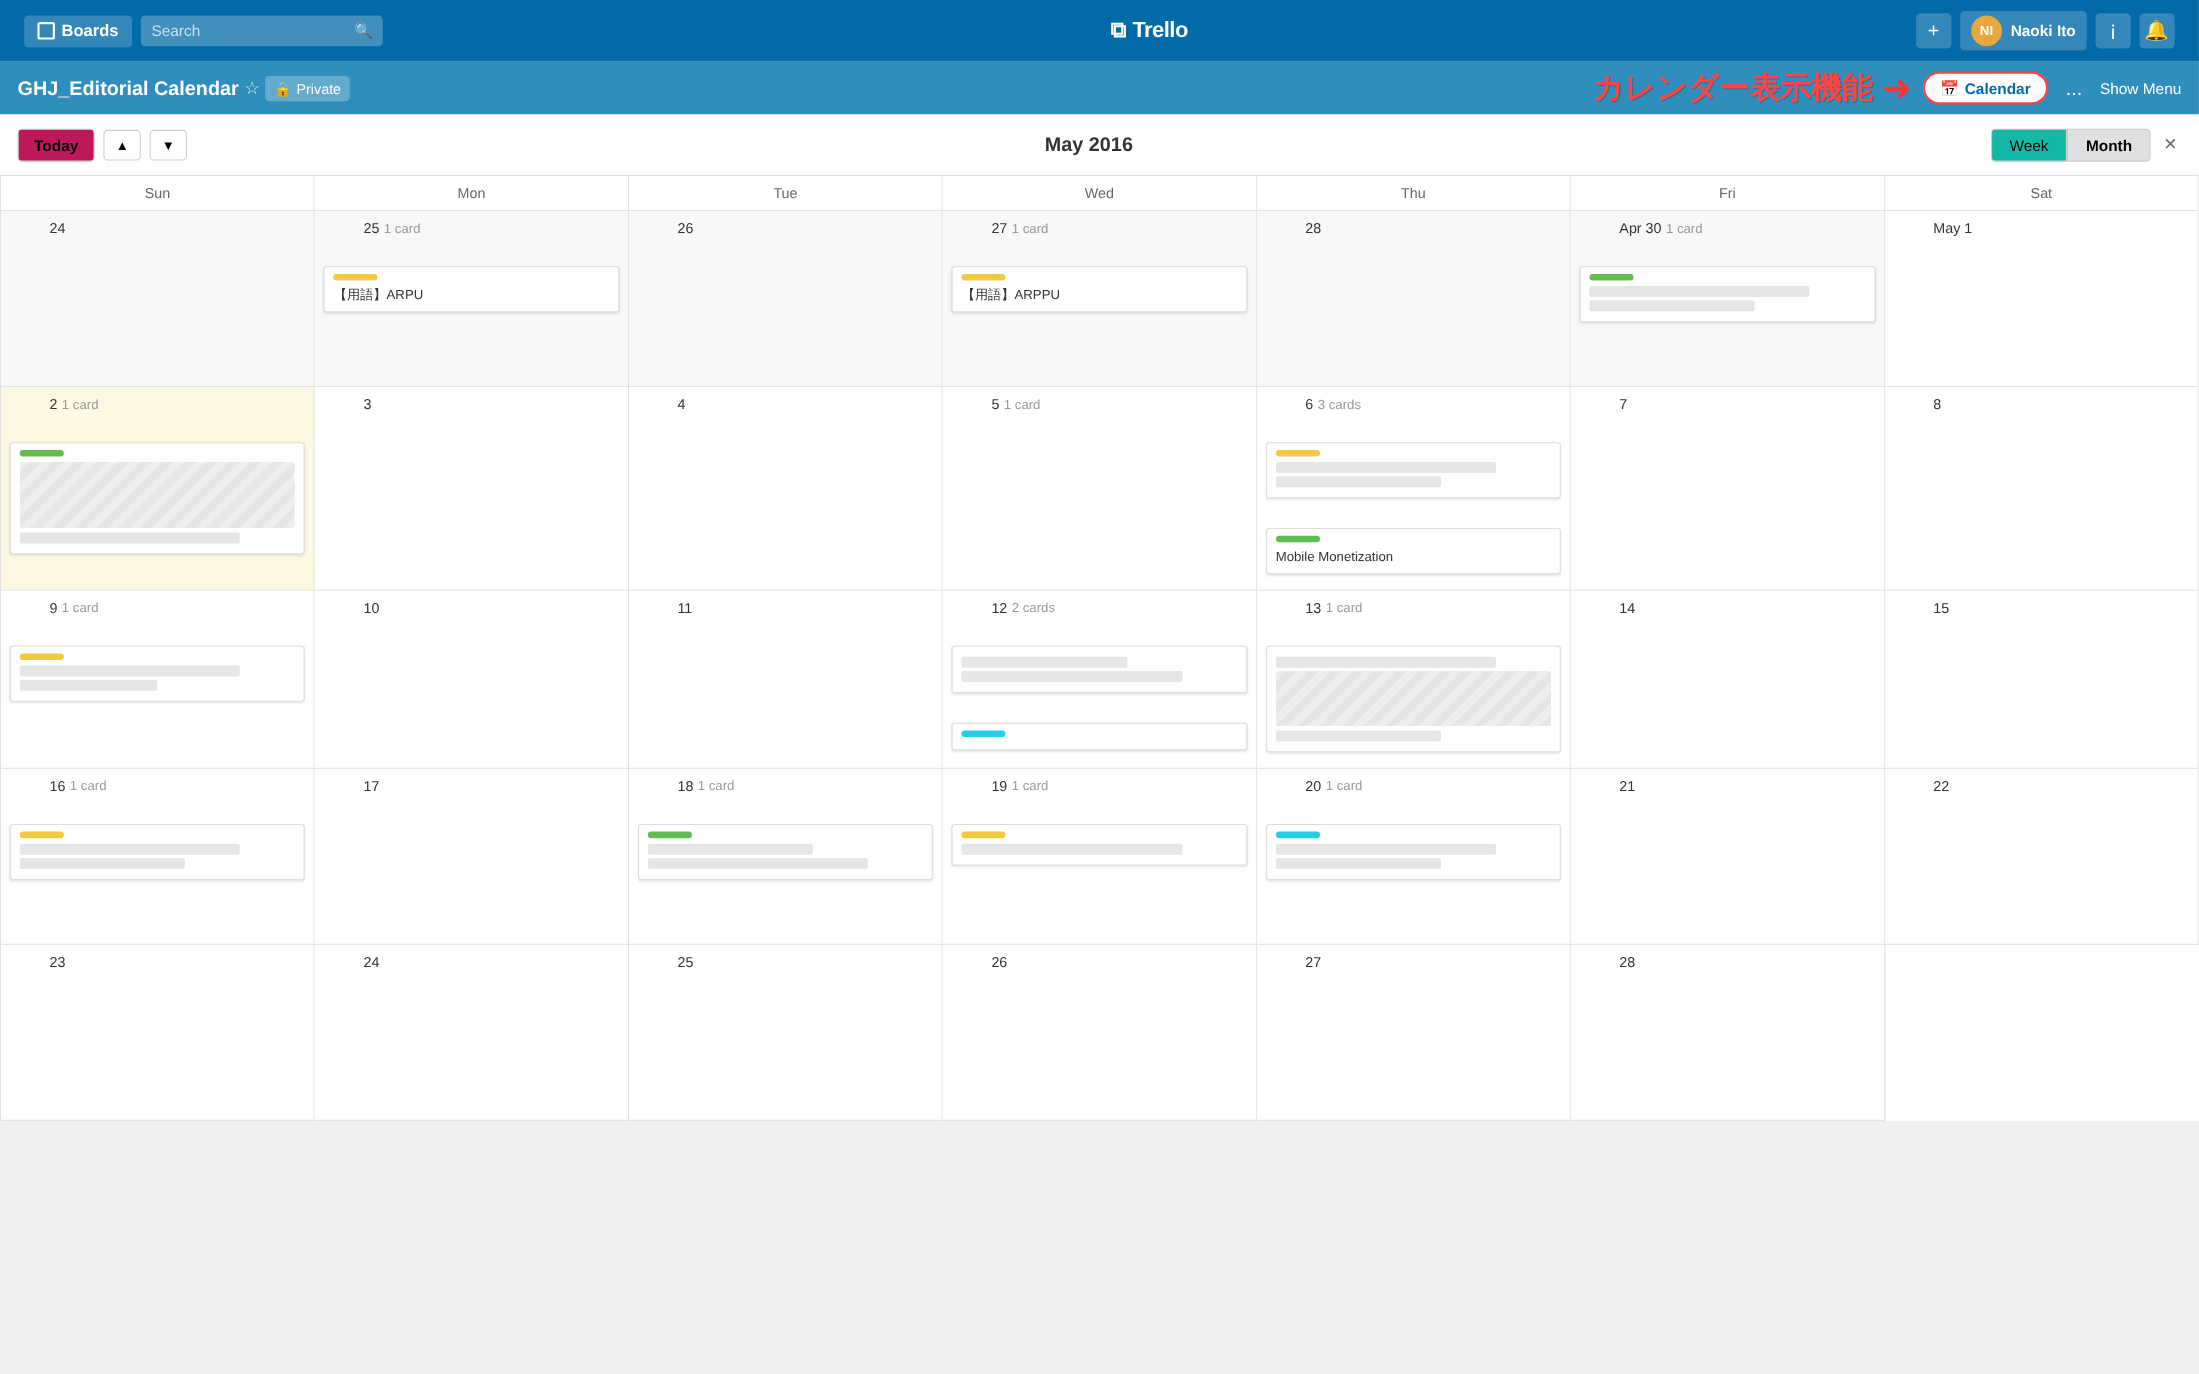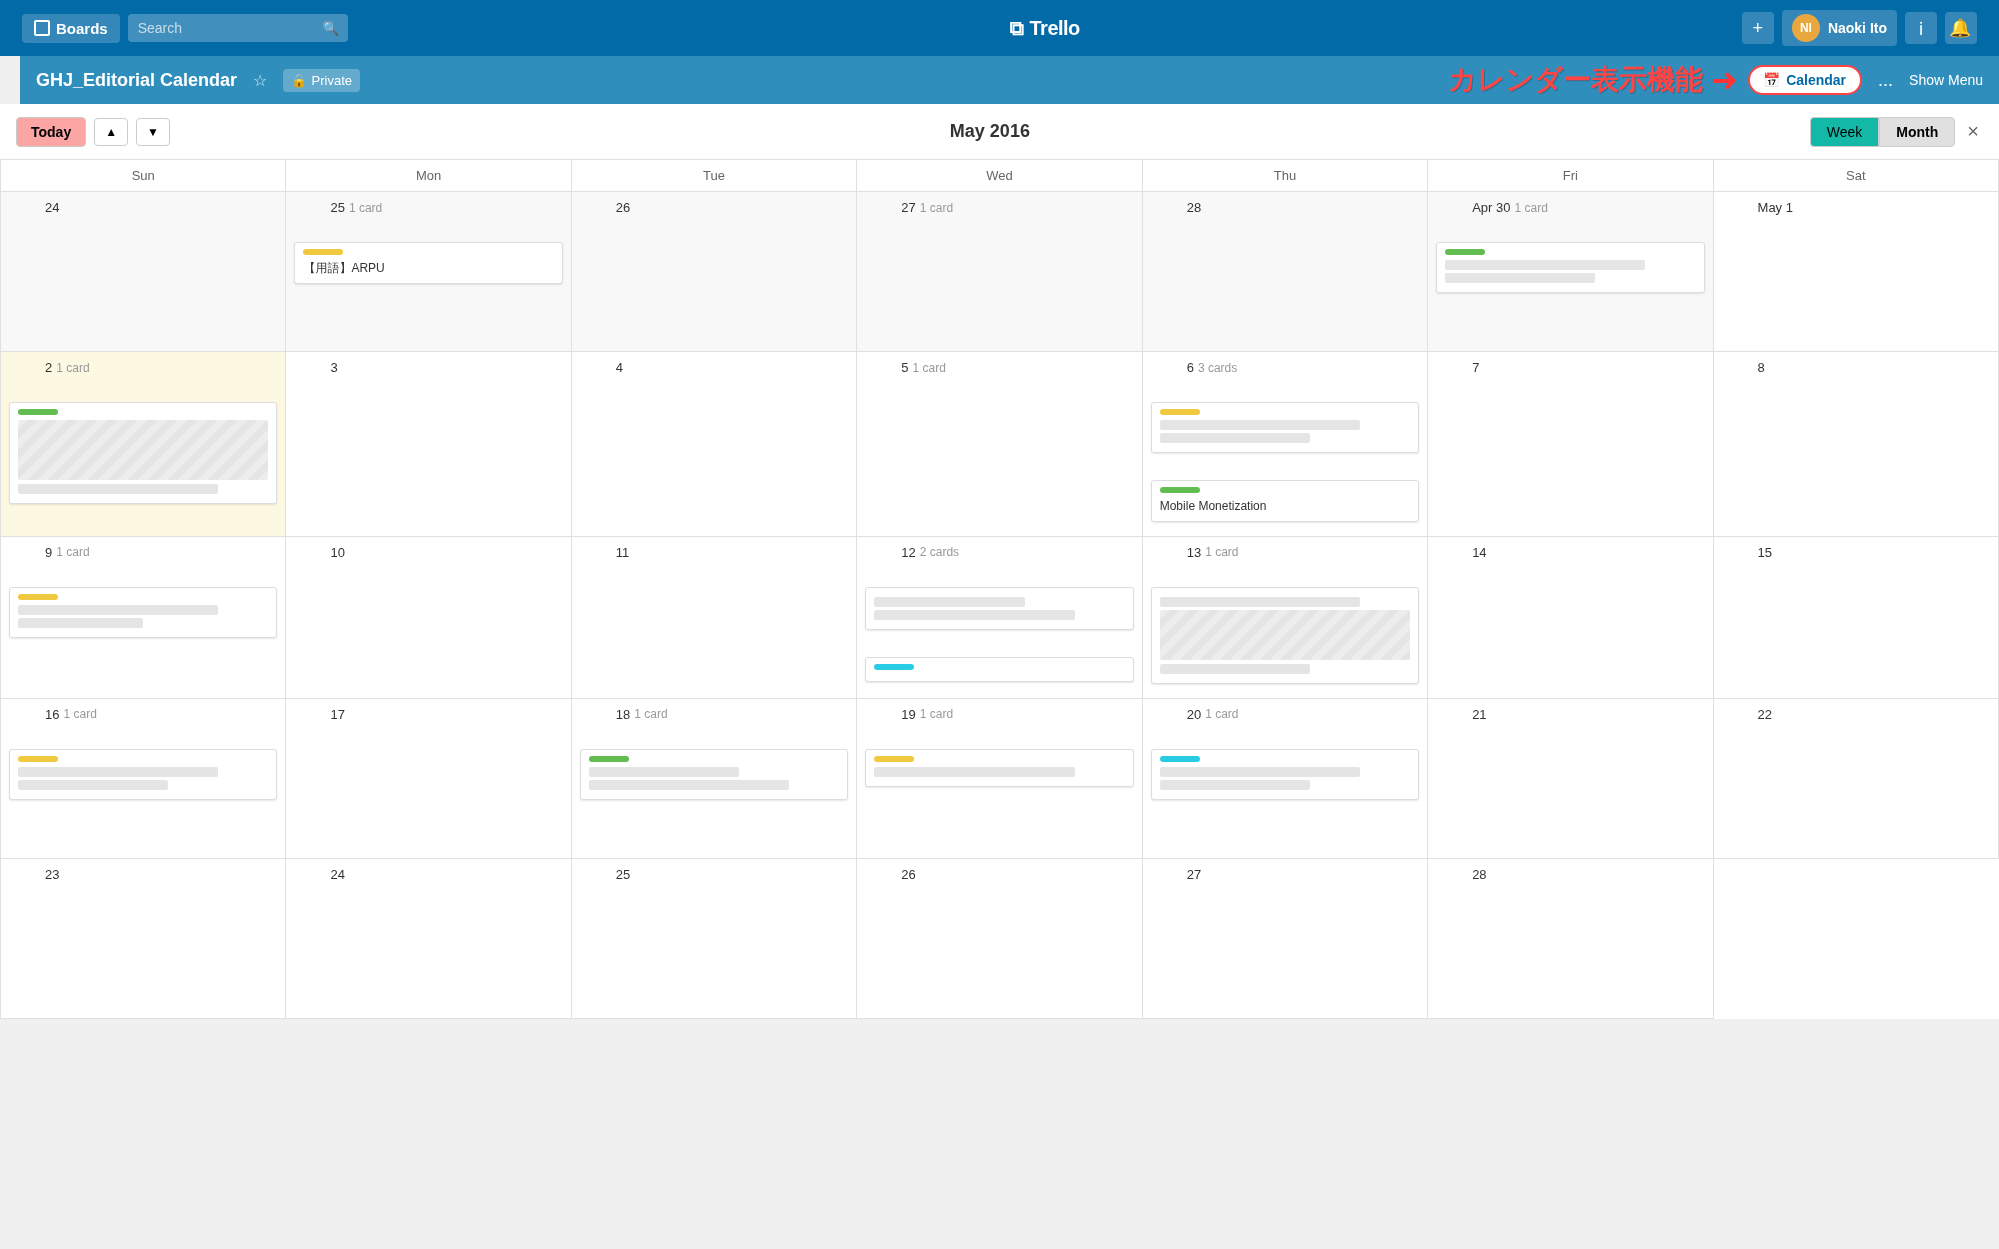--- a/index.html
+++ b/index.html
@@ -71,22 +71,21 @@
       font-size: 12px; color: white; font-weight: 700;
       overflow: hidden;
     }
 
     
     .board-header {
       background: #0075b0cc;
       display: flex; align-items: center;
       padding: 8px 16px;
       height: 48px;
-      gap: 16px;
-      margin-left: 20px;
+      gap: 5px;
     }
     .board-title {
       color: white; font-size: 18px; font-weight: 700;
       cursor: pointer;
     }
     .board-star { color: rgba(255,255,255,0.8); font-size: 16px; cursor: pointer; }
     .board-privacy {
       display: flex; align-items: center; gap: 4px;
       background: rgba(255,255,255,0.25);
       border-radius: 4px; padding: 4px 8px;
@@ -135,21 +134,21 @@
       flex: 1;
     }
     .calendar-toolbar {
       display: flex; align-items: center;
       padding: 12px 16px;
       background: white;
       border-bottom: 1px solid #e0e0e0;
       gap: 8px;
     }
     .today-btn {
-      background: #fca5a5; border: 1px solid #ccc;
+      background: #be185d; border: 1px solid #ccc;
       border-radius: 4px; padding: 6px 14px;
       font-size: 14px; font-weight: 600;
       cursor: pointer;
     }
     .nav-btn {
       background: white; border: 1px solid #ccc;
       border-radius: 4px; padding: 6px 10px;
       font-size: 12px; cursor: pointer;
     }
     .calendar-month-title {
@@ -345,20 +344,24 @@
         <div class="day-cell other-month">
           <div class="day-num">
               <span>26</span>
             </div>
         </div>
         <div class="day-cell other-month">
           <div class="day-num">
               <span>27</span> 
               <span class="card-count">1 card</span>
             </div>
+          <div class="card-item">
+            <div class="card-label yellow"></div>
+            <div class="card-text">【用語】ARPPU</div>
+          </div>
         </div>
         <div class="day-cell other-month">
           <div class="day-num">
               <span>28</span>
             </div>
         </div>
         <div class="day-cell other-month">
           <div class="day-num">
               <span>Apr 30</span> 
               <span class="card-count">1 card</span>

